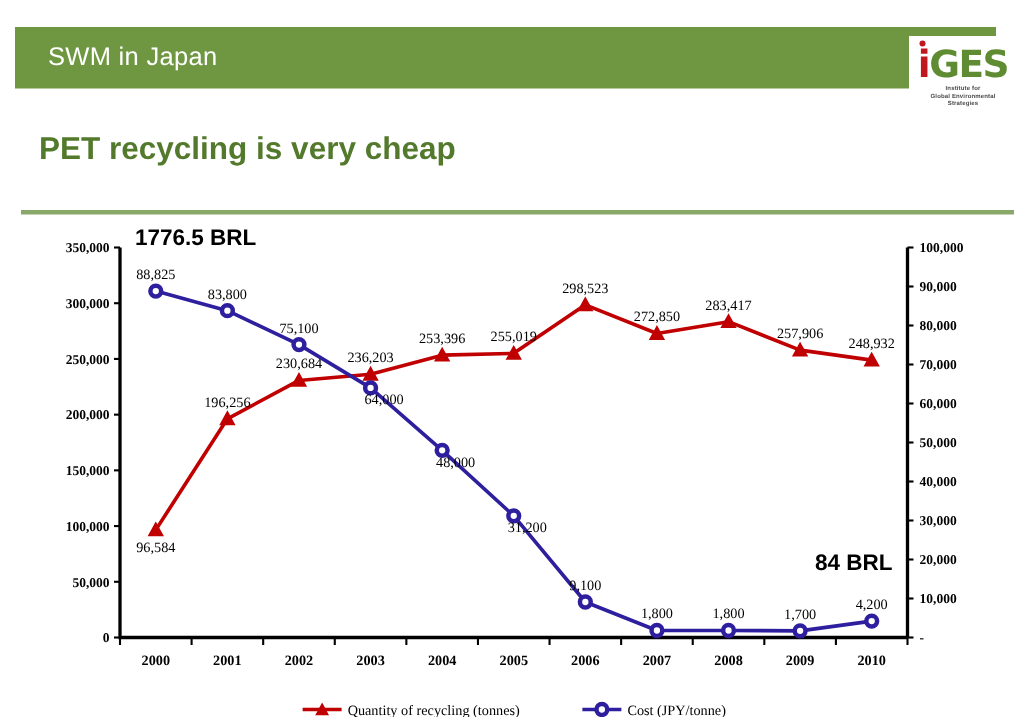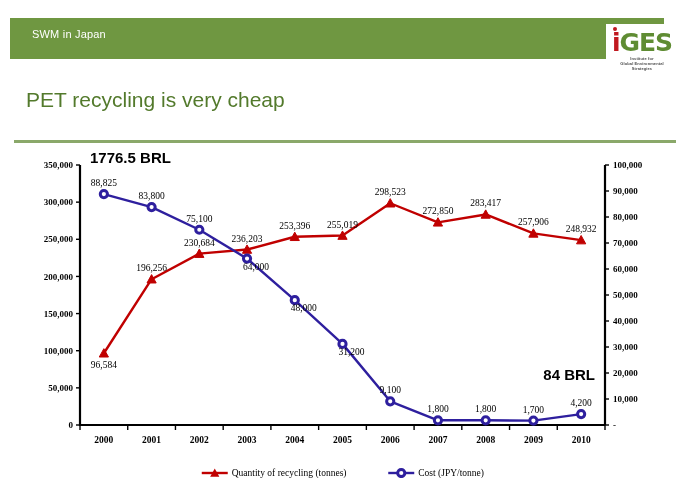--- a/index.html
+++ b/index.html
@@ -23,21 +23,21 @@
     top: 18px;
     width: 654px;
     height: 41px;
     background: #6f9741;
     border-bottom-right-radius: 26px;
   }
   #header-title {
     position: absolute;
     left: 22px;
     top: 10px;
-    font-size: 11px;
+    font-size: 17px;
     color: #ffffff;
     letter-spacing: .2px;
     white-space: nowrap;
   }
 
   
   #logo-block {
     position: absolute;
     left: 606px;
     top: 24px;
@@ -75,21 +75,21 @@
     letter-spacing: .1px;
     white-space: nowrap;
   }
 
   
   #slide-title {
     position: absolute;
     left: 26px;
     top: 88px;
     font-size: 21px;
-    font-weight: normal;
+    font-weight: bold;
     color: #537a2c;
     white-space: nowrap;
   }
   #title-rule {
     position: absolute;
     left: 14px;
     top: 140px;
     width: 662px;
     height: 3px;
     background: #8aa86a;

